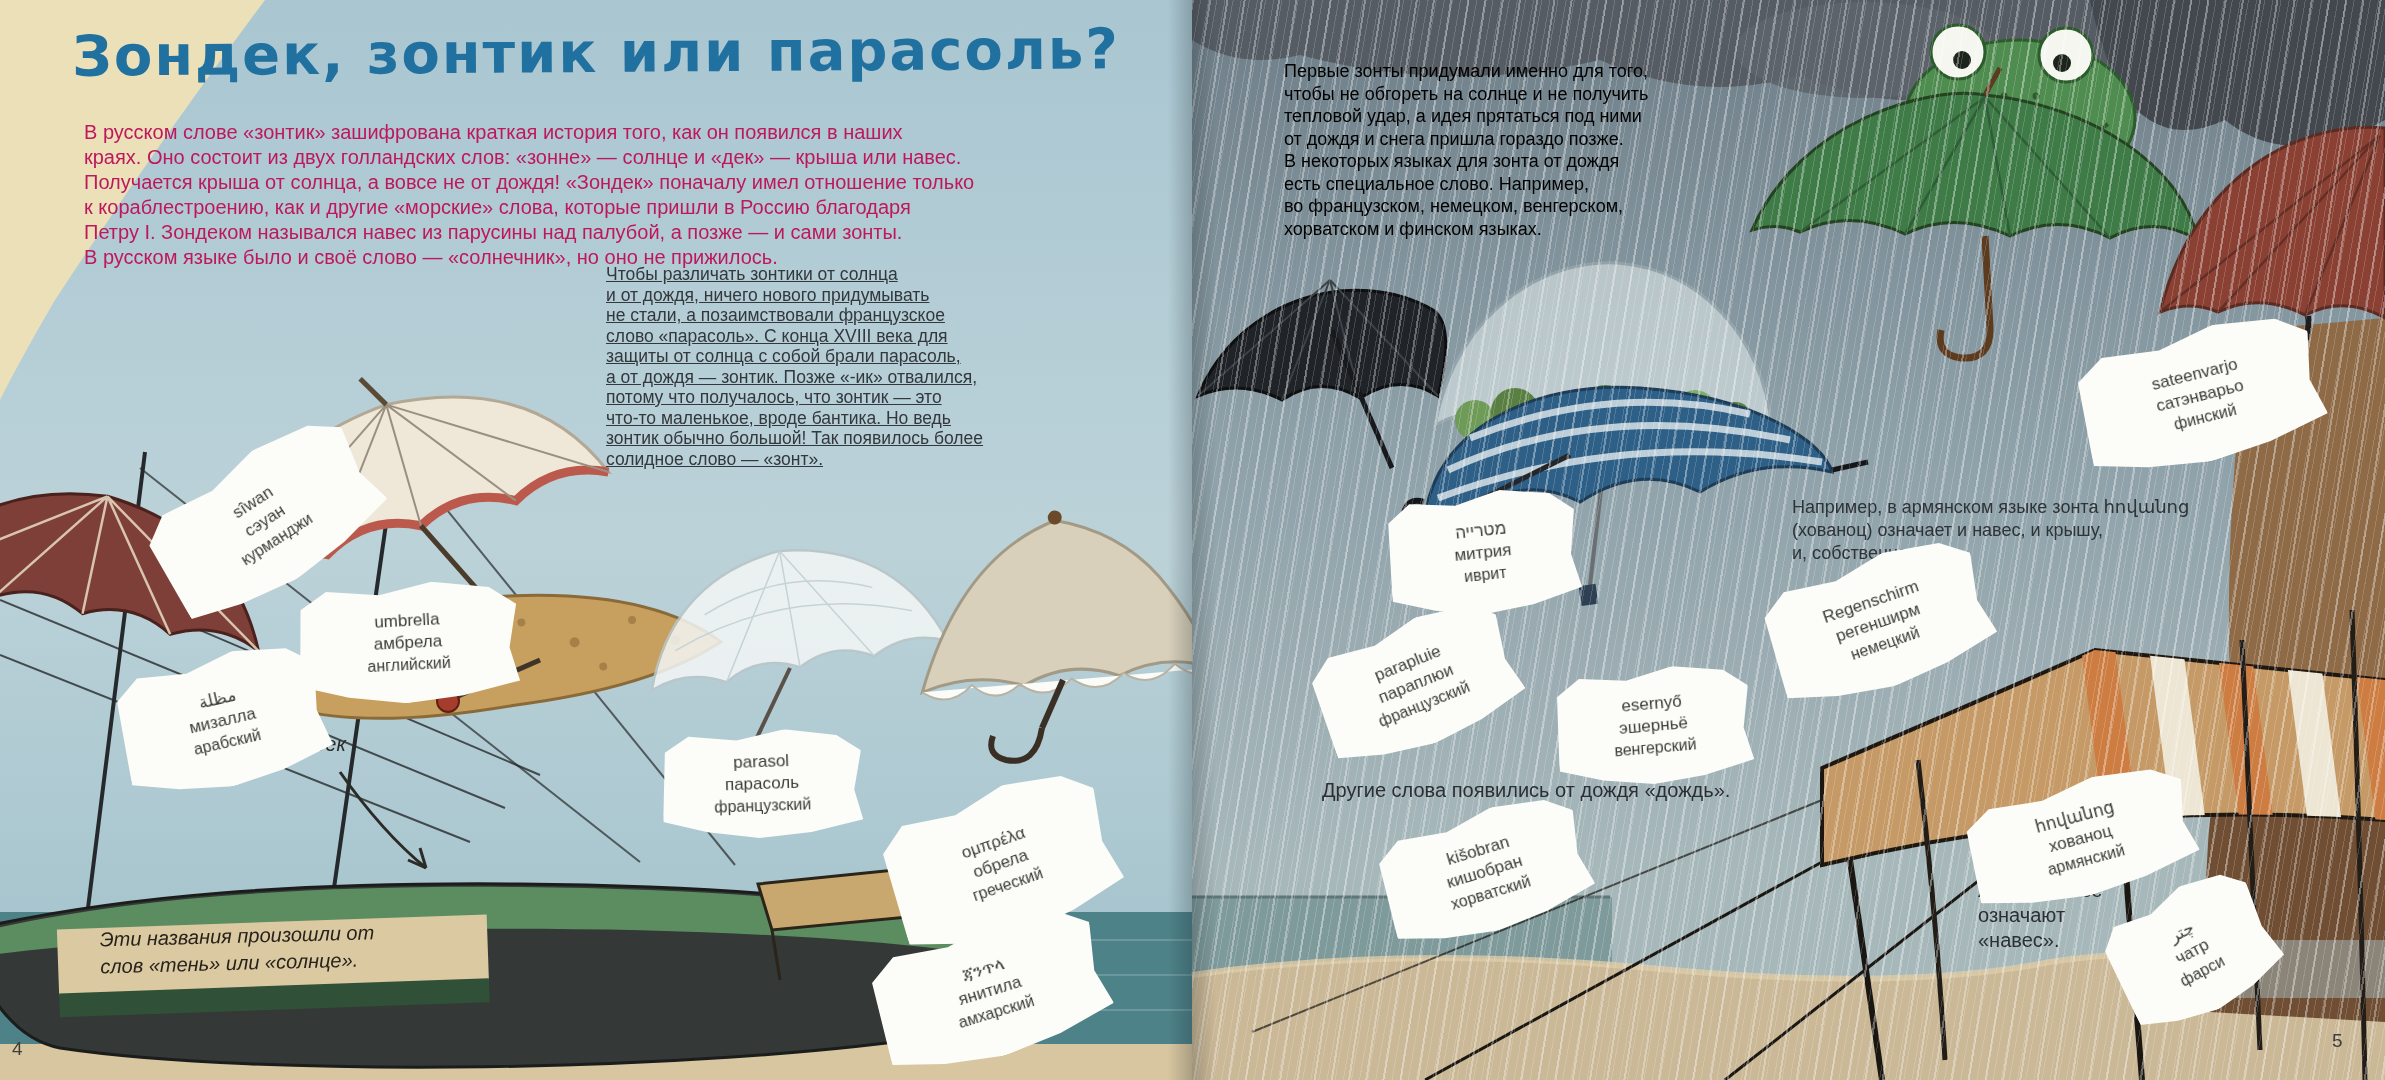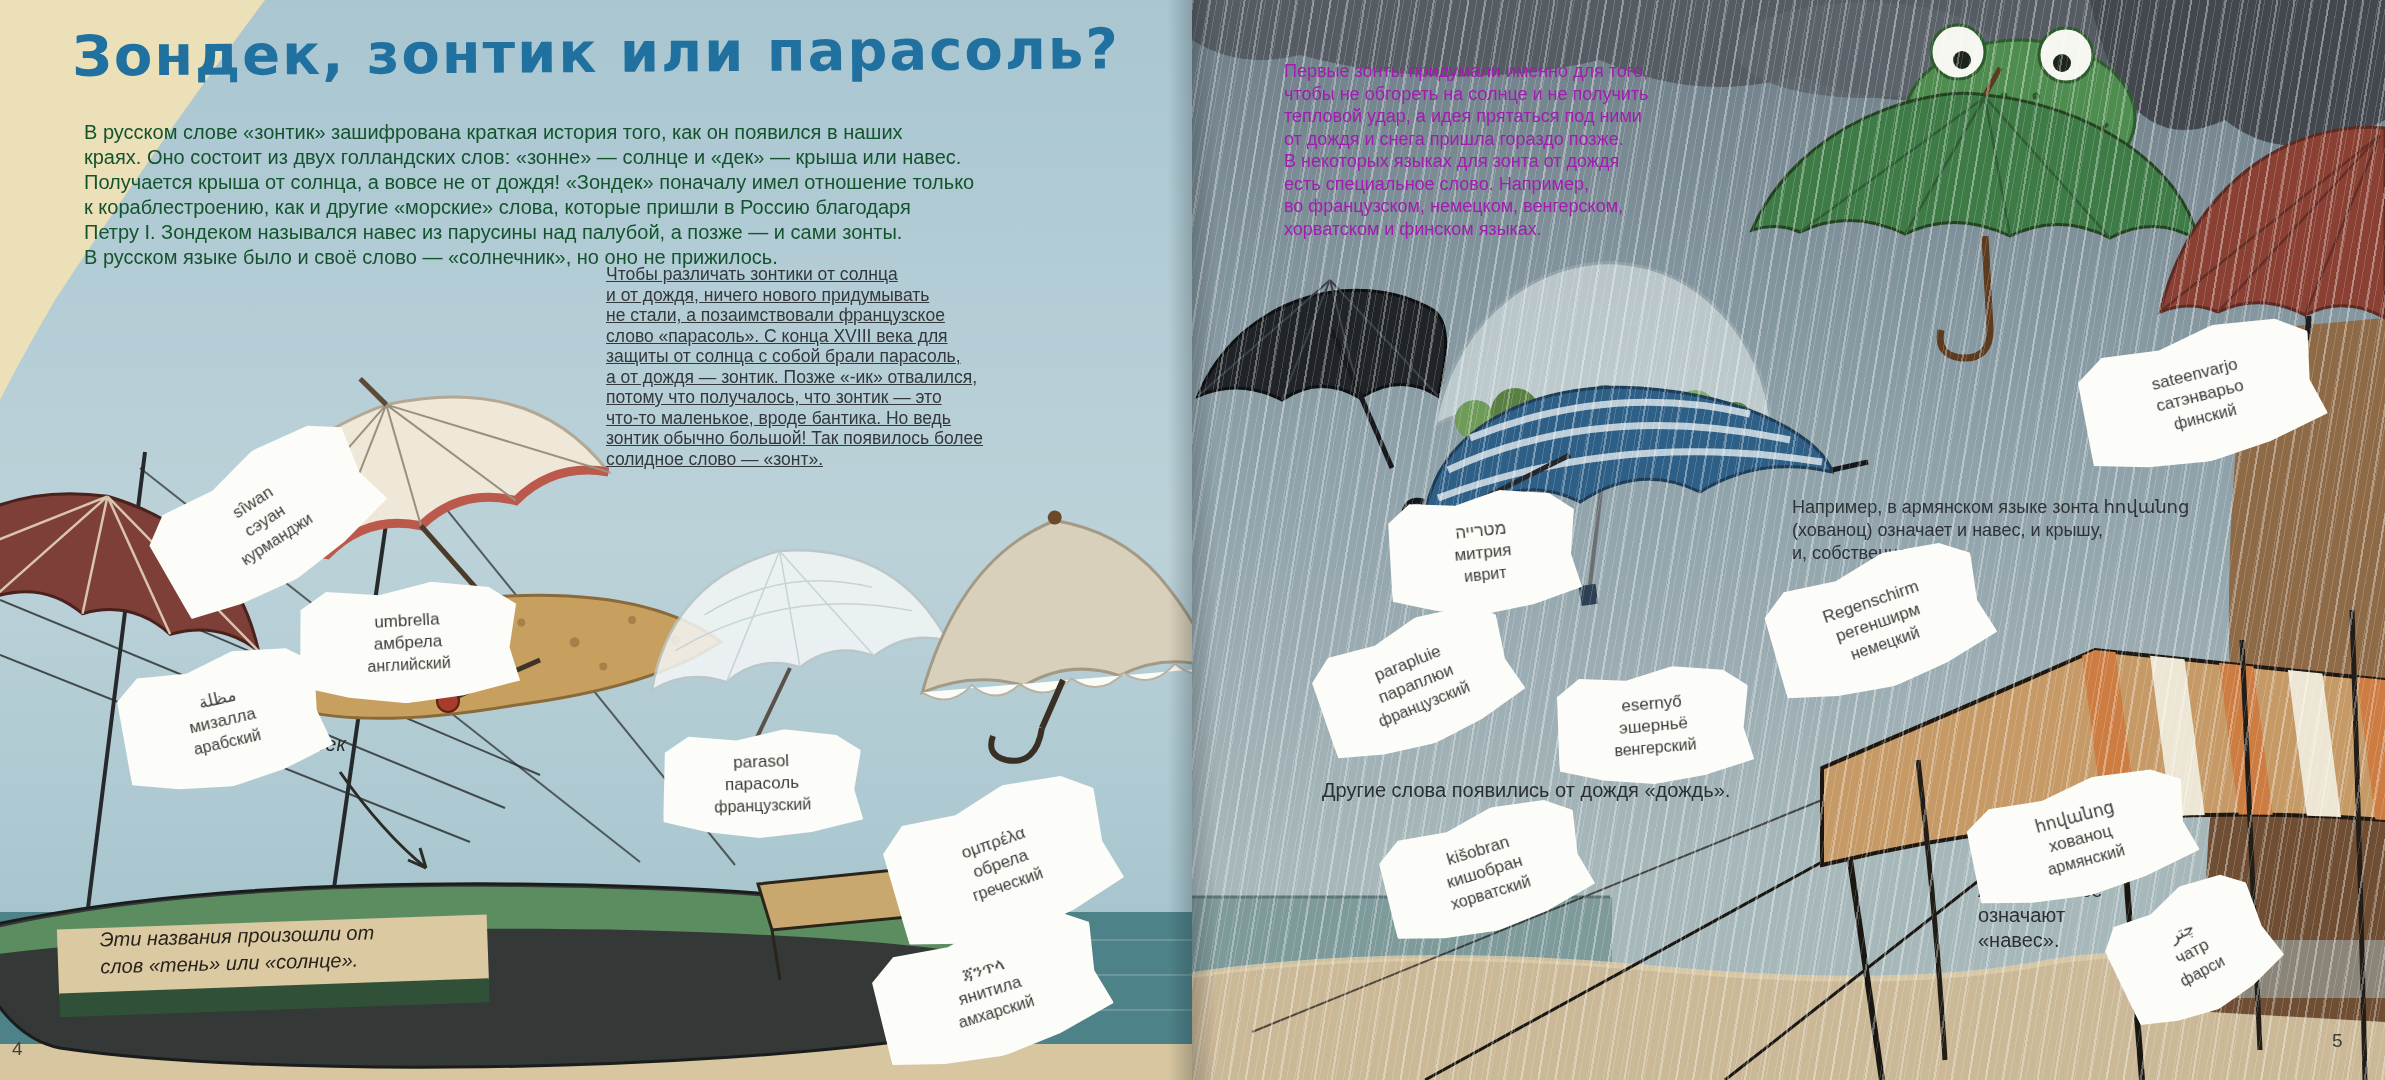--- a/index.html
+++ b/index.html
@@ -3,23 +3,23 @@
 <meta charset="utf-8">
 <style>
   html,body{margin:0;padding:0;}
   body{width:2385px;height:1080px;position:relative;overflow:hidden;
        font-family:"Liberation Sans","DejaVu Sans",sans-serif;background:#b3cdd6;}
   .abs{position:absolute;}
   
   .ml{white-space:pre-line;}
   .title{left:72px;top:20px;font-family:"DejaVu Sans",sans-serif;font-weight:700;
          font-size:56px;letter-spacing:2px;color:#20719f;transform:rotate(-.4deg);}
-  .intro{left:84px;top:120px;width:1090px;font-size:20px;line-height:25px;color:#14532d;}
+  .intro{left:84px;top:120px;width:1090px;font-size:20px;line-height:25px;color:#be185d;}
   .para2{left:606px;top:264px;width:440px;font-size:17.5px;line-height:20.5px;color:#33383c;text-decoration:underline;}
-  .rp1{left:1284px;top:60px;width:500px;font-size:18px;line-height:22.5px;color:#a21caf;}
+  .rp1{left:1284px;top:60px;width:500px;font-size:18px;line-height:22.5px;color:#000000;}
   .rp2{left:1792px;top:496px;width:570px;font-size:18px;line-height:23px;color:#2e3338;}
   .rain-heading{left:1322px;top:779px;font-size:20px;color:#2b2f33;}
   .naves-note{left:1978px;top:878px;font-size:20px;line-height:25px;color:#2b2f33;}
   .zondek{left:283px;top:733px;font-size:20px;font-style:italic;color:#2b2b28;}
   .boat-caption{left:100px;top:922px;width:340px;font-size:20px;line-height:27px;
                 font-style:italic;color:#26221c;transform:rotate(-1.5deg);}
   .pnum{font-size:19px;color:#3f3f3a;}
   
   .scrap{position:absolute;display:flex;flex-direction:column;align-items:center;
          justify-content:center;text-align:center;background:#fcfcf8;

